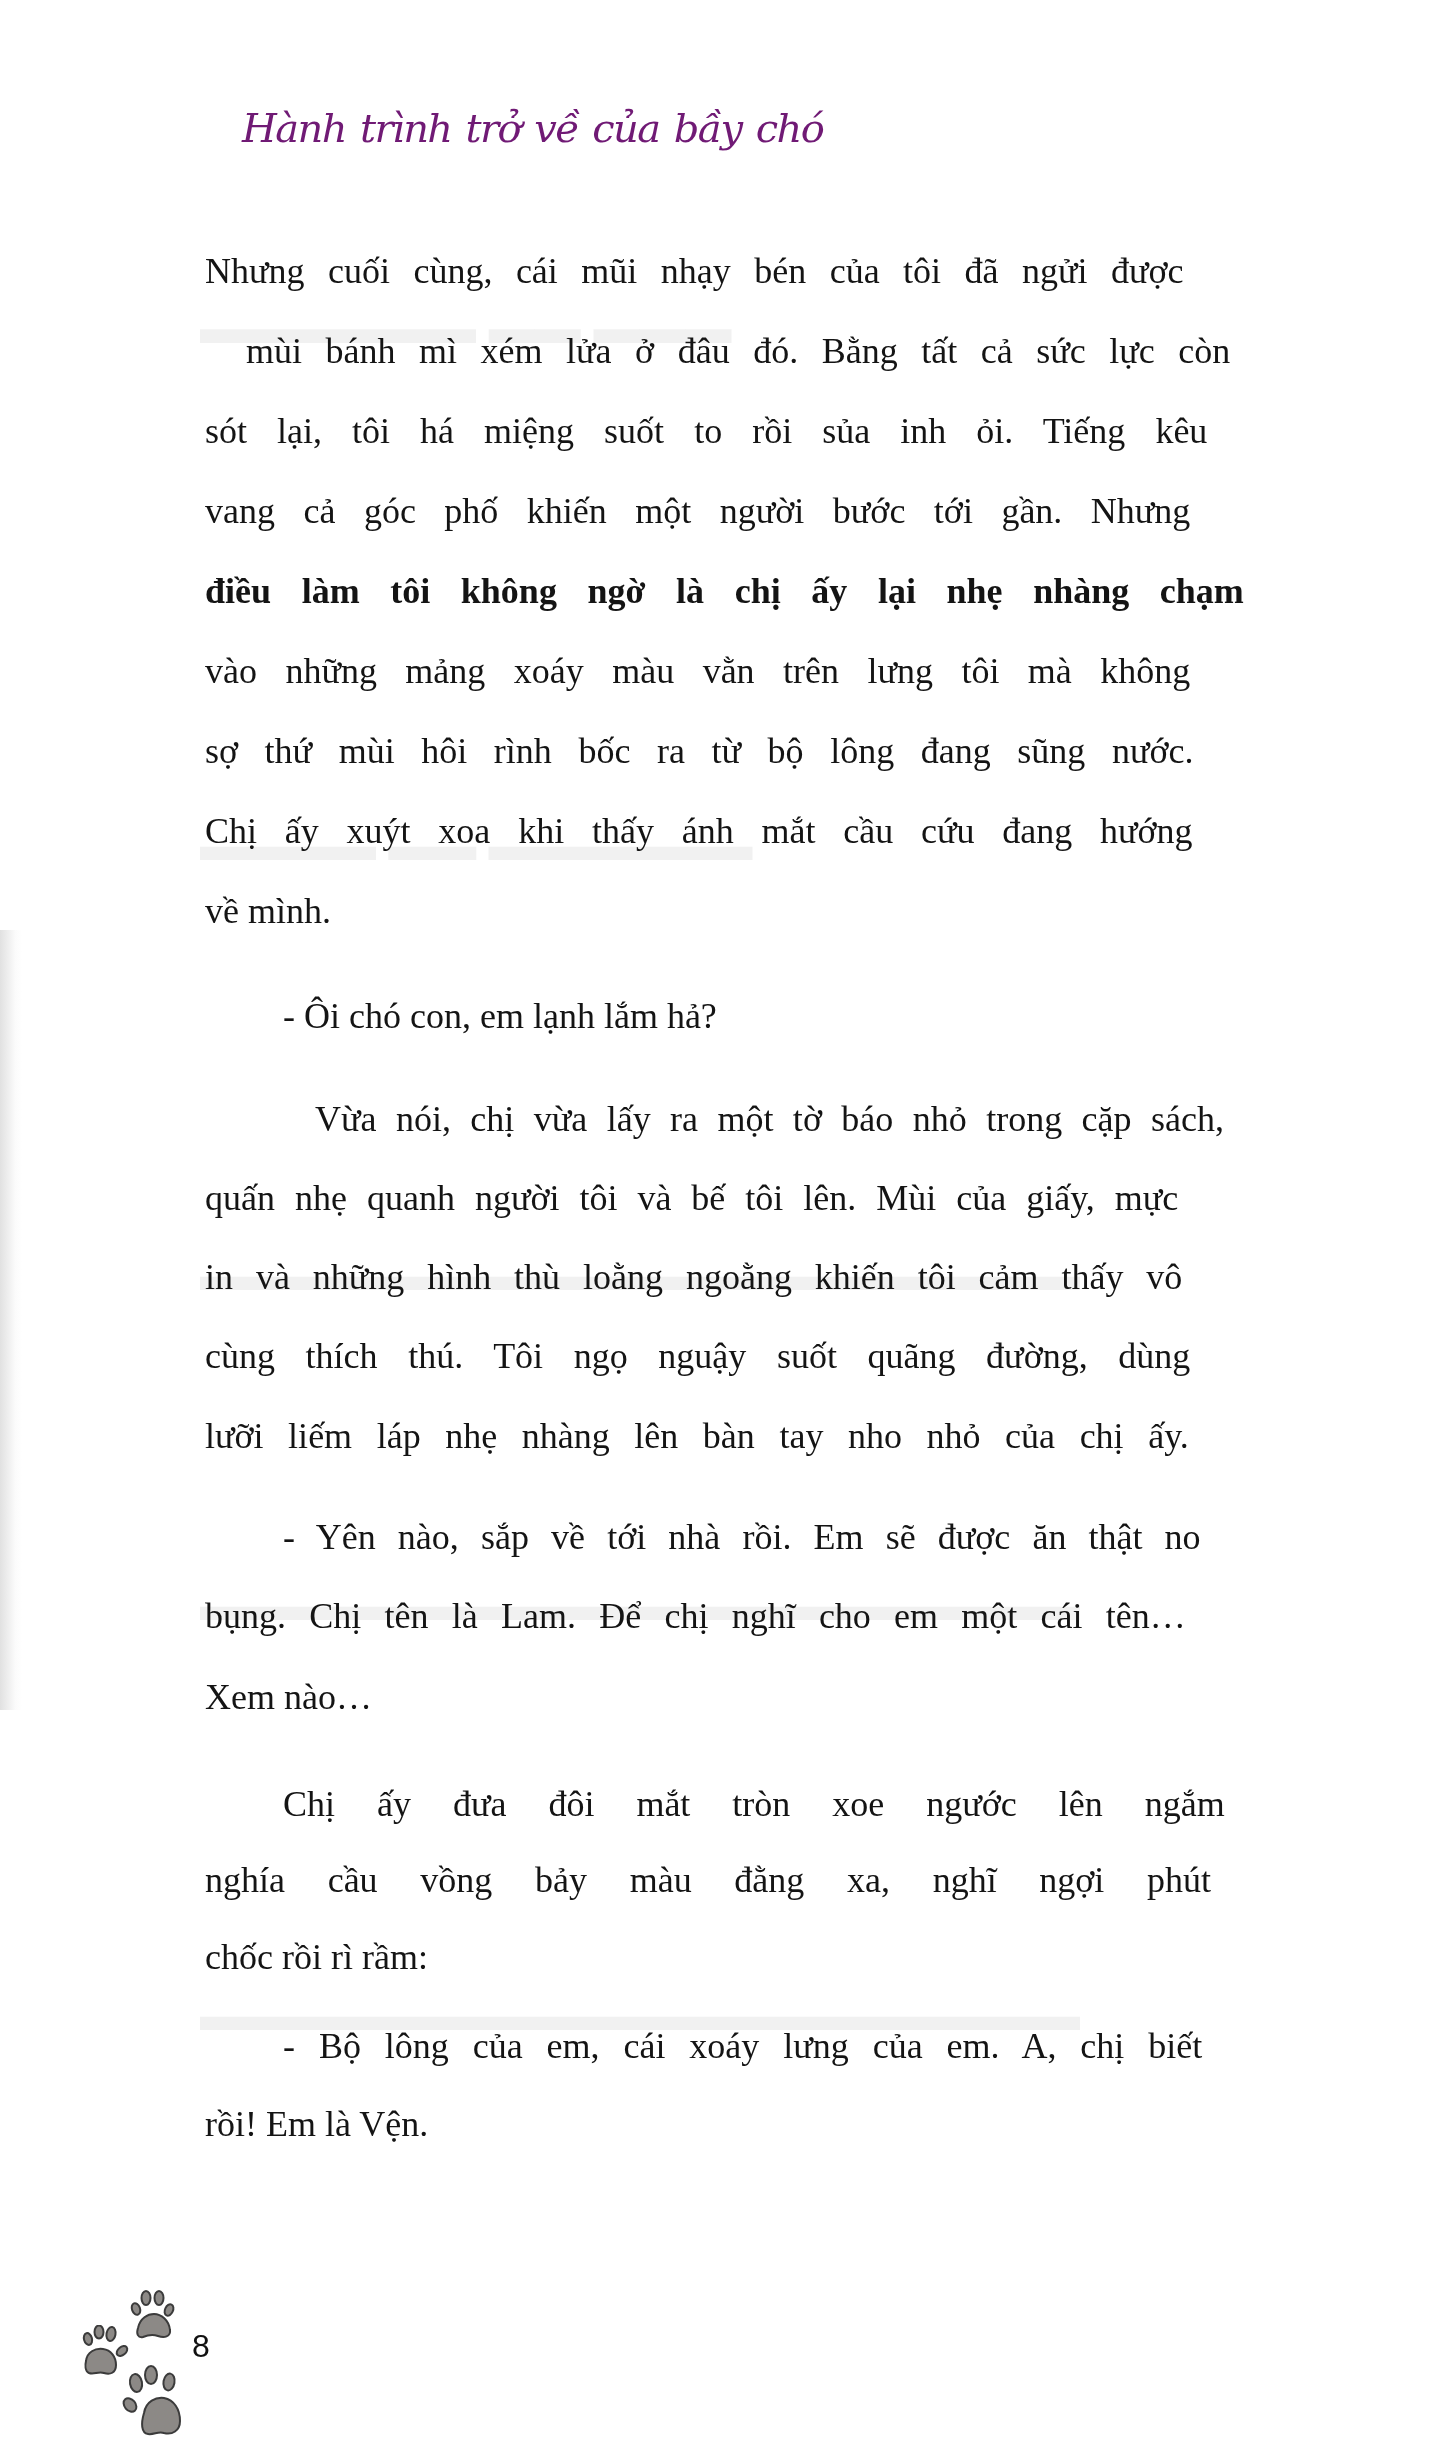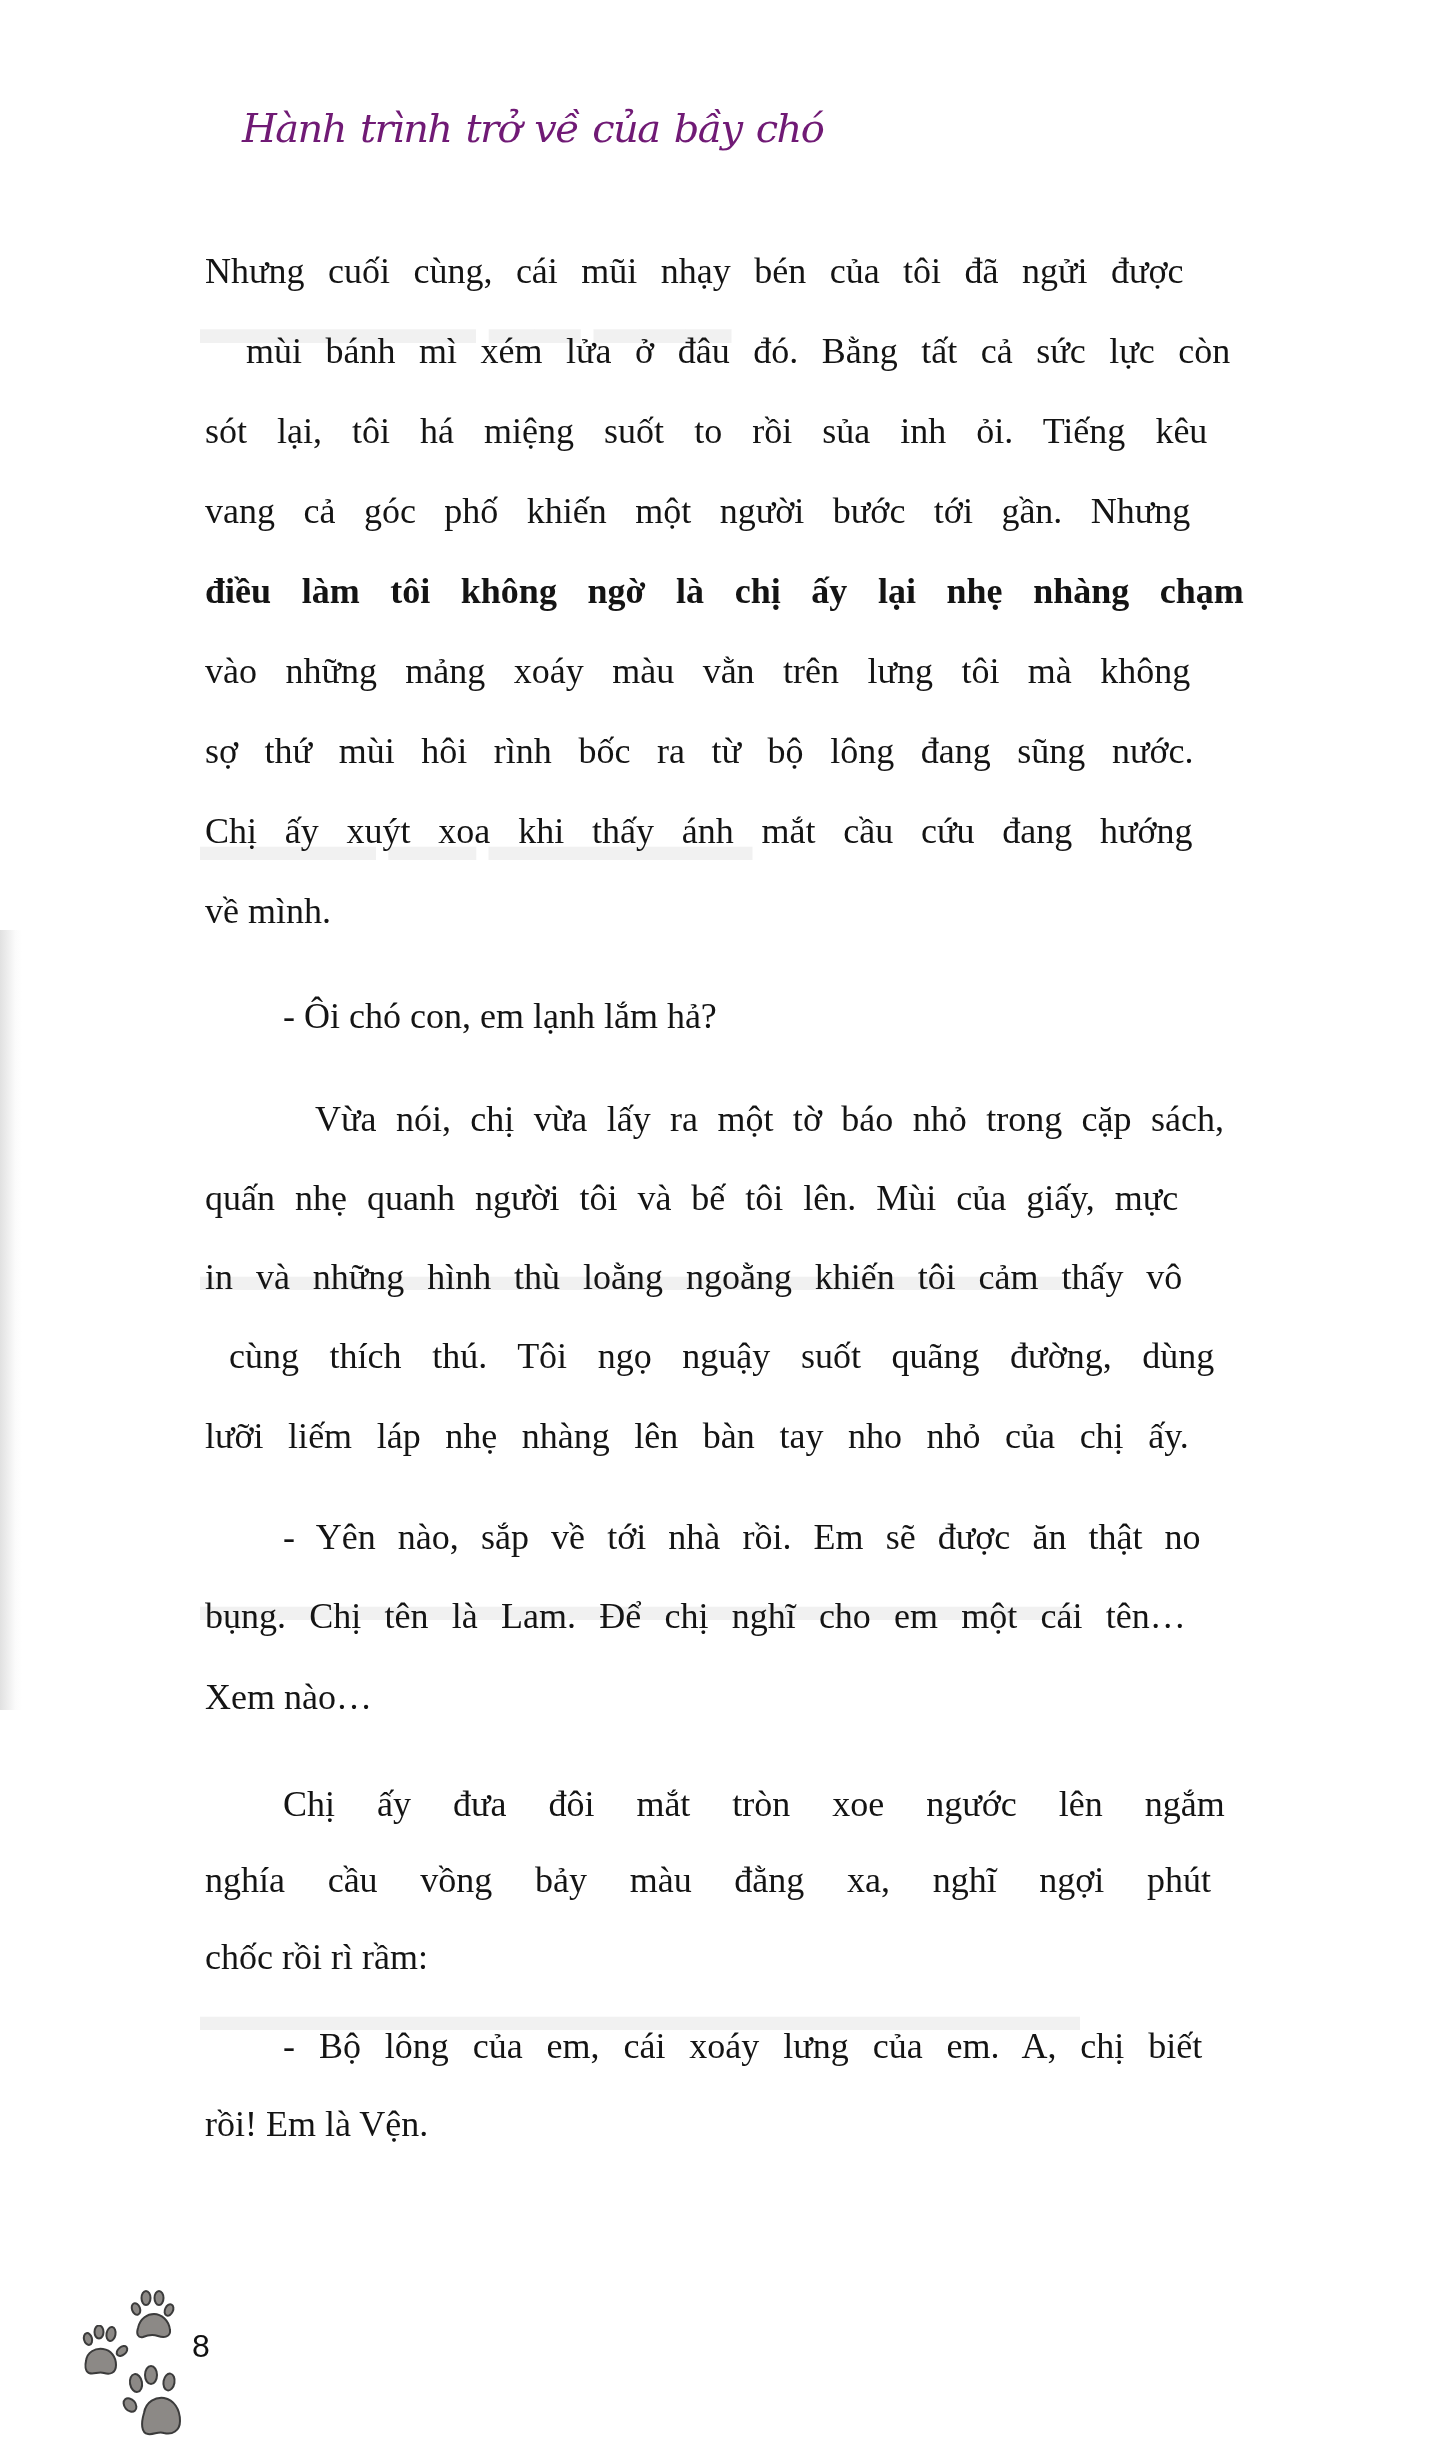--- a/index.html
+++ b/index.html
@@ -115,21 +115,21 @@
   </div>
 
   <div>
     <div class="line indent last" style="top:976px">- Ôi chó con, em lạnh lắm hả?</div>
   </div>
 
   <div>
     <div class="line indent" style="top: 1079px; white-space: nowrap; word-spacing: 10.4232px; text-align: left; text-align-last: left; margin-left: 32px;">Vừa nói, chị vừa lấy ra một tờ báo nhỏ trong cặp sách,</div>
     <div class="line" style="top: 1158px; white-space: nowrap; word-spacing: 10.9805px; text-align: left; text-align-last: left;">quấn nhẹ quanh người tôi và bế tôi lên. Mùi của giấy, mực</div>
     <div class="line" style="top: 1237px; white-space: nowrap; word-spacing: 13.9062px; text-align: left; text-align-last: left;">in và những hình thù loằng ngoằng khiến tôi cảm thấy vô</div>
-    <div class="line" style="top: 1316px; white-space: nowrap; word-spacing: 21.6059px; text-align: center; text-align-last: left; margin-left: 24px;">cùng thích thú. Tôi ngọ nguậy suốt quãng đường, dùng</div>
+    <div class="line" style="top: 1316px; white-space: nowrap; word-spacing: 21.6059px; text-align: center; text-align-last: left;">cùng thích thú. Tôi ngọ nguậy suốt quãng đường, dùng</div>
     <div class="line" style="top: 1396px; white-space: nowrap; word-spacing: 15.569px; text-align: left; text-align-last: left;">lưỡi liếm láp nhẹ nhàng lên bàn tay nho nhỏ của chị ấy.</div>
   </div>
 
   <div>
     <div class="line indent" style="top: 1497px; white-space: nowrap; word-spacing: 13.119px; text-align: left; text-align-last: left;">- Yên nào, sắp về tới nhà rồi. Em sẽ được ăn thật no</div>
     <div class="line" style="top: 1576px; white-space: nowrap; word-spacing: 14.2487px; text-align: left; text-align-last: left;">bụng. Chị tên là Lam. Để chị nghĩ cho em một cái tên…</div>
     <div class="line last" style="top:1657px">Xem nào…</div>
   </div>
 
   <div>

